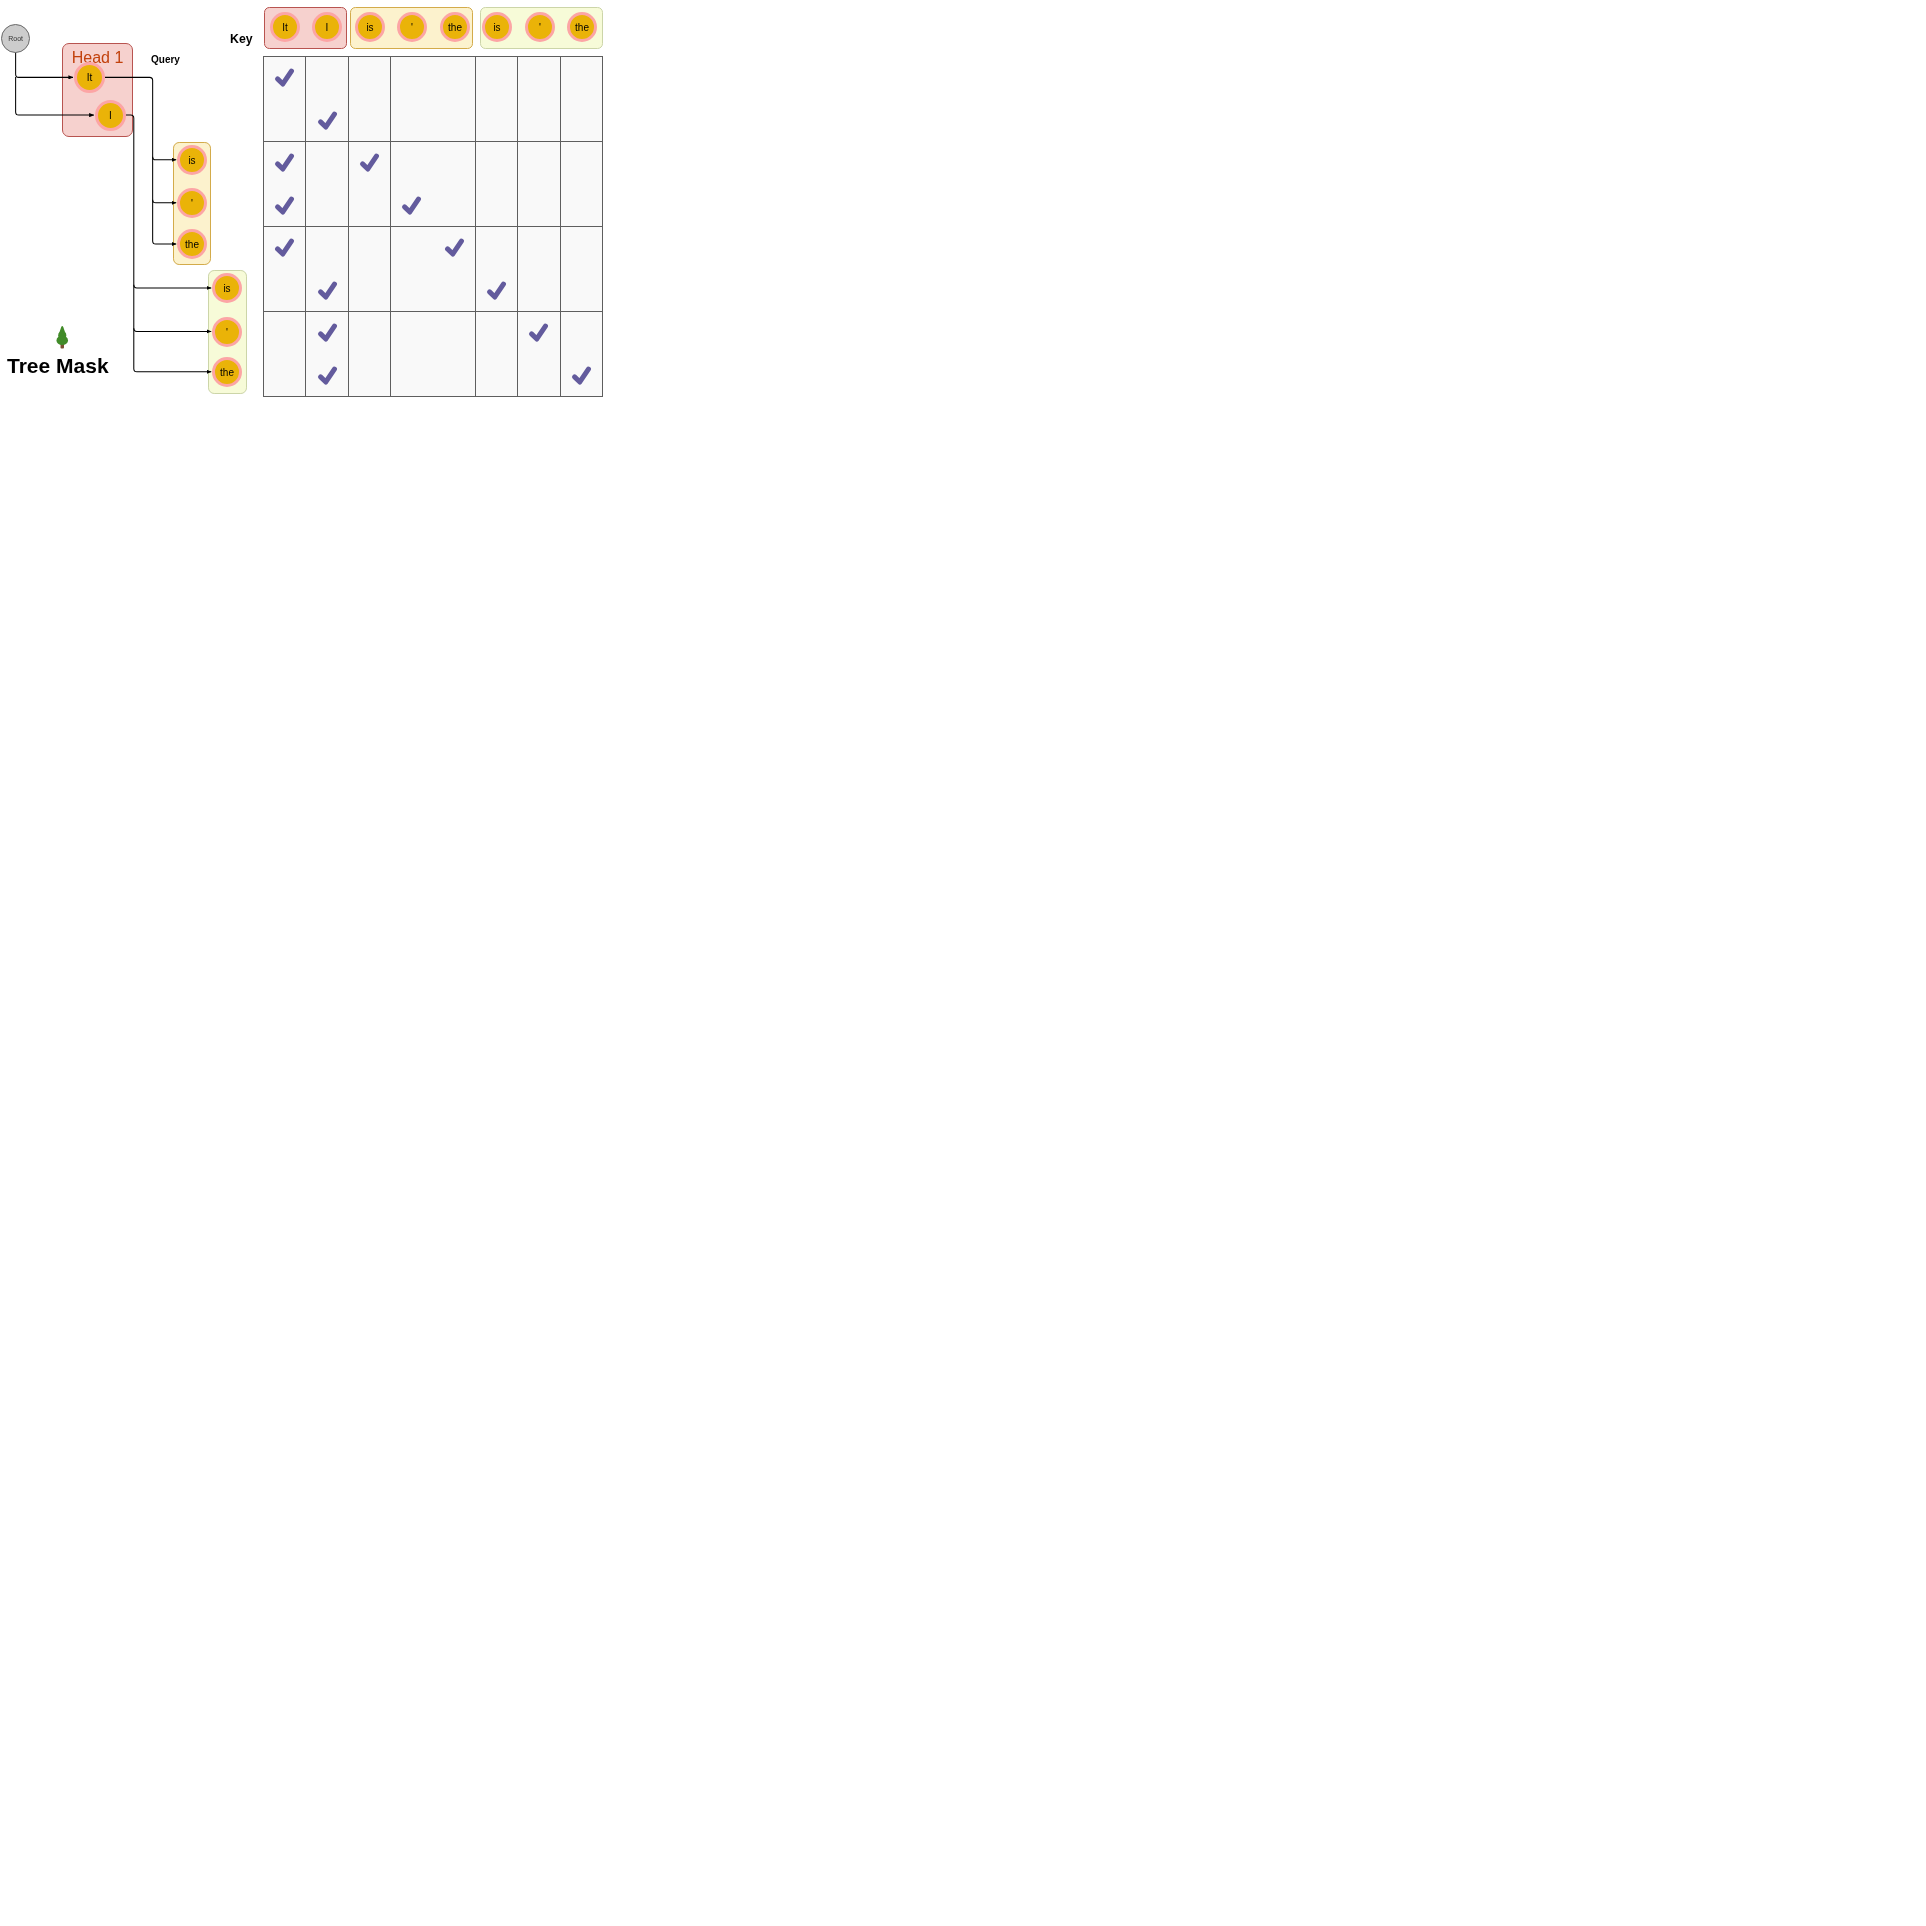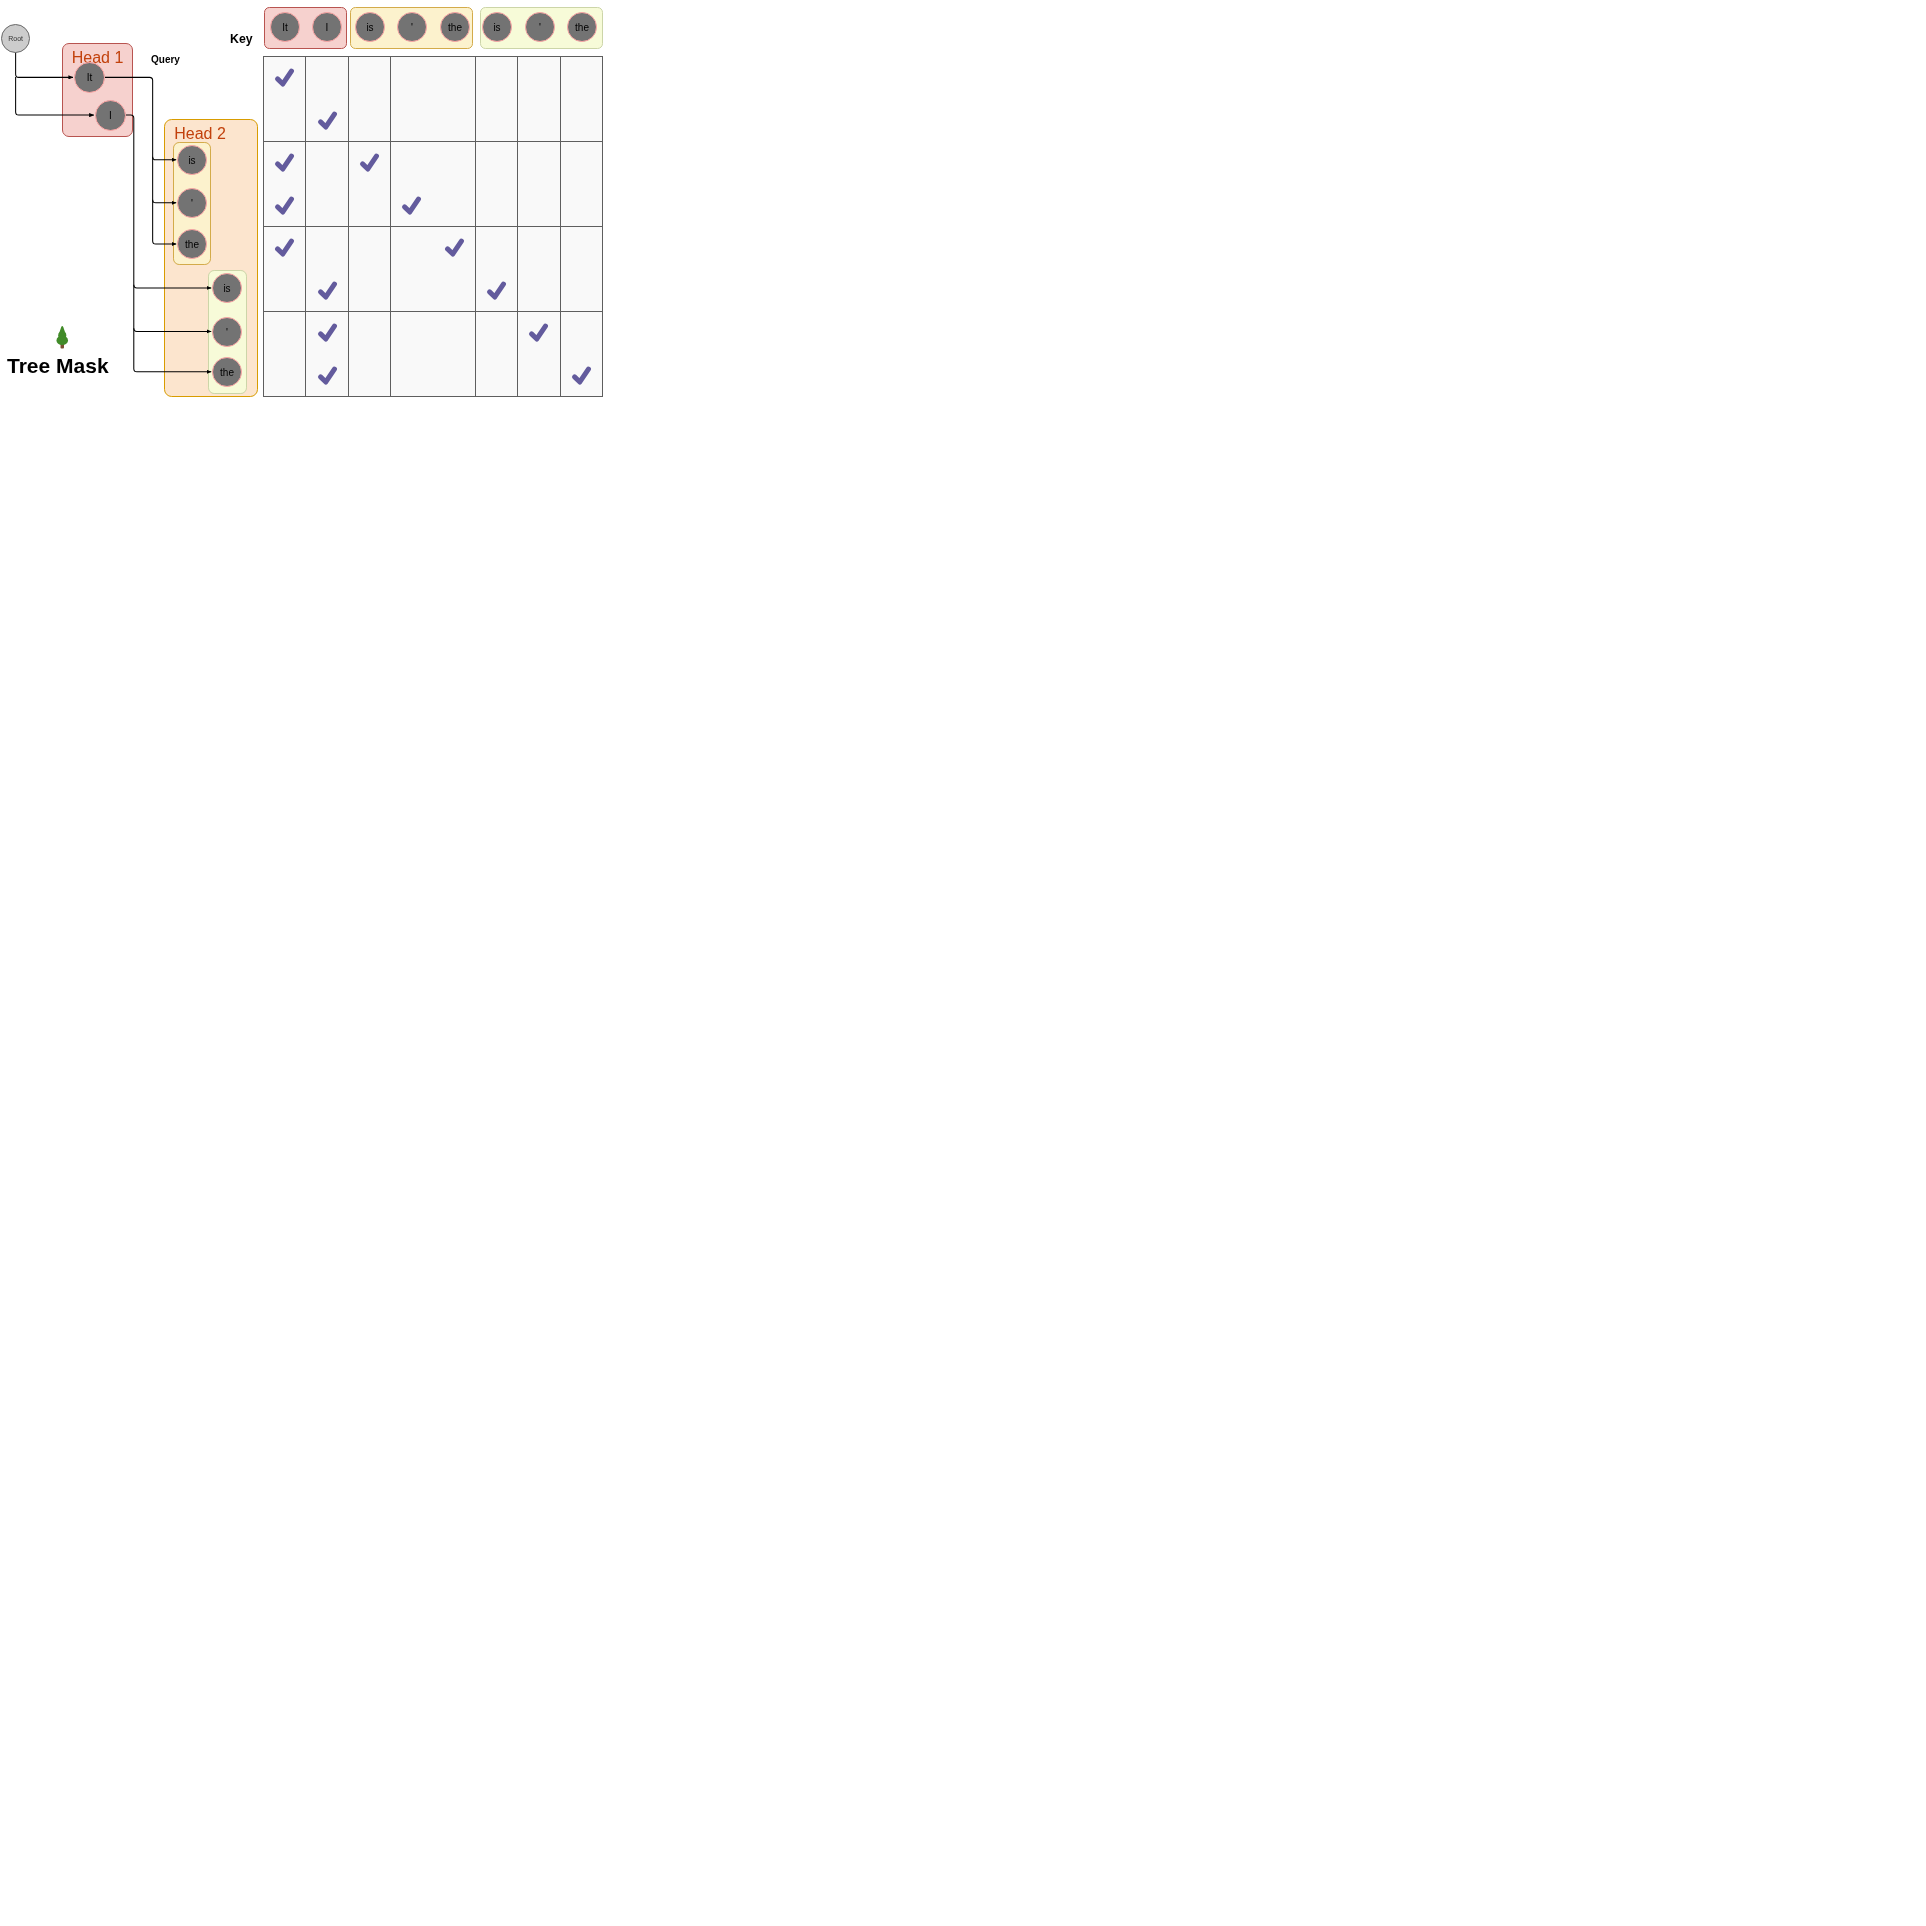--- a/index.html
+++ b/index.html
@@ -17,21 +17,21 @@
 
   .kgroup{position:absolute;top:6.5px;height:42px;border-radius:5.4px;box-sizing:border-box;}
   .kg1{left:264px;width:83px;background:var(--pink-fill,#f6d1ce);border:0.9px solid var(--pink-border,#b85450);}
   .kg2{left:350px;width:123px;background:var(--yellow-fill,#fcf2cd);border:0.9px solid var(--yellow-border,#d3ab4a);}
   .kg3{left:480px;width:123px;background:var(--green-fill,#f7fbd8);border:0.9px solid var(--green-border,#ccd5a8);}
 
   .head-label{position:absolute;font-size:16px;color:#c2410c;white-space:nowrap;}
   .head1-label{left:0;top:5.4px;width:100%;text-align:center;}
   .head2-label{left:9.2px;top:5.4px;}
 
-  .circle{position:absolute;box-sizing:border-box;background:#737373;border:1px solid #fca5a5;
+  .circle{position:absolute;box-sizing:border-box;background:#eab308;border:3px solid #fca5a5;
     border-radius:50%;display:flex;align-items:center;justify-content:center;
     font-size:10px;color:#000;z-index:5;}
   .root-circle{left:1.2px;top:24px;width:29px;height:29px;background:var(--root-fill,#cccccc);
     border:1px solid var(--root-border,#696969);font-size:7px;color:#333;}
 
   .big-label{position:absolute;font-weight:bold;color:#000;white-space:nowrap;}
   .key-label{left:230px;top:20px;font-size:12.3px;margin-top:12px;}
   .query-label{left:151px;top:54px;font-size:10px;}
   .treemask-label{left:7px;top:354px;width:110px;font-size:21px;}
 
@@ -46,23 +46,20 @@
 </style>
 </head>
 <body>
 
 <div id="canvas">
 
   <div class="box head1-box">
     <div class="head-label head1-label">Head 1</div>
   </div>
 
-  <div class="box head2-box">
-    <div class="head-label head2-label">Head 2</div>
-  </div>
   <div class="box ygroup"></div>
   <div class="box ggroup"></div>
 
   <div class="kgroup kg1"></div>
   <div class="kgroup kg2"></div>
   <div class="kgroup kg3"></div>
 
   <svg id="edges" width="604" height="398" viewBox="0 0 1568 1034">
     <defs>
       <marker id="arrow" markerWidth="13" markerHeight="11" refX="12" refY="5.5" orient="auto" markerUnits="userSpaceOnUse">

